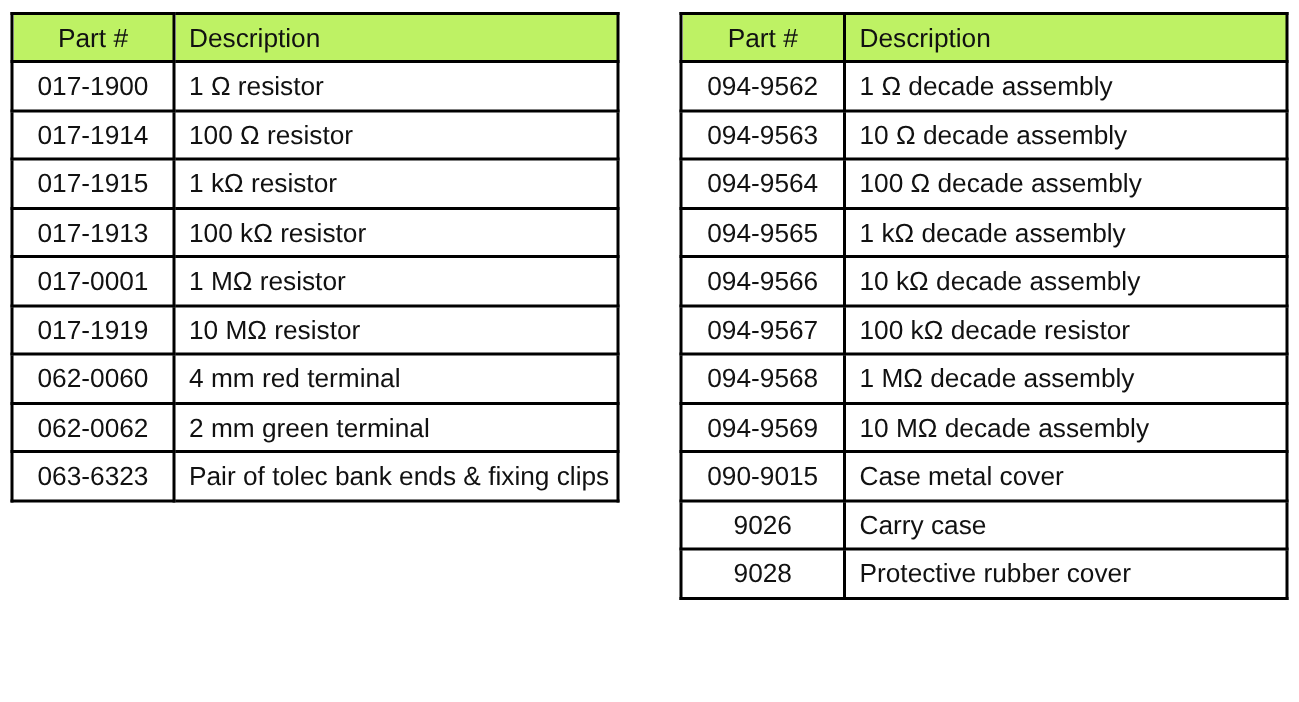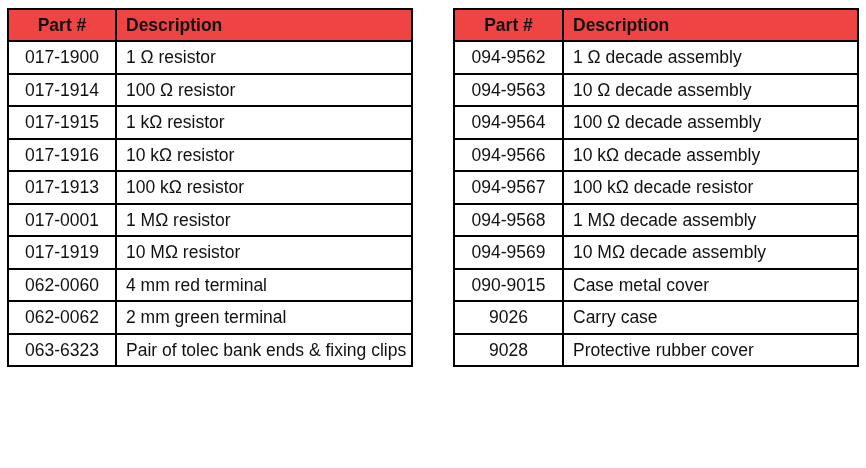--- a/index.html
+++ b/index.html
@@ -28,22 +28,22 @@
   table.parts th, table.parts td {
     border: 2px solid #000000;
     padding: 0;
     height: 30.5px;
     font-size: 17.5px;
     line-height: 30px;
     white-space: nowrap;
     overflow: hidden;
   }
   table.parts th {
-    background: #ef4444;
-    font-weight: bold;
+    background: #bef264;
+    font-weight: normal;
     height: 30px;
   }
   table.parts th.h-part, table.parts td.part {
     text-align: center;
   }
   table.parts th.h-desc, table.parts td.desc {
     text-align: left;
     padding-left: 9px;
   }
 </style>
@@ -66,24 +66,20 @@
         <td class="part">017-1900</td>
         <td class="desc">1 Ω resistor</td>
       </tr>
     <tr>
         <td class="part">017-1914</td>
         <td class="desc">100 Ω resistor</td>
       </tr>
     <tr>
         <td class="part">017-1915</td>
         <td class="desc">1 kΩ resistor</td>
-      </tr>
-    <tr>
-        <td class="part">017-1916</td>
-        <td class="desc">10 kΩ resistor</td>
       </tr>
     <tr>
         <td class="part">017-1913</td>
         <td class="desc">100 kΩ resistor</td>
       </tr>
     <tr>
         <td class="part">017-0001</td>
         <td class="desc">1 MΩ resistor</td>
       </tr>
     <tr>
@@ -123,20 +119,24 @@
       </tr>
     <tr>
         <td class="part">094-9563</td>
         <td class="desc">10 Ω decade assembly</td>
       </tr>
     <tr>
         <td class="part">094-9564</td>
         <td class="desc">100 Ω decade assembly</td>
       </tr>
     <tr>
+        <td class="part">094-9565</td>
+        <td class="desc">1 kΩ decade assembly</td>
+      </tr>
+    <tr>
         <td class="part">094-9566</td>
         <td class="desc">10 kΩ decade assembly</td>
       </tr>
     <tr>
         <td class="part">094-9567</td>
         <td class="desc">100 kΩ decade resistor</td>
       </tr>
     <tr>
         <td class="part">094-9568</td>
         <td class="desc">1 MΩ decade assembly</td>

